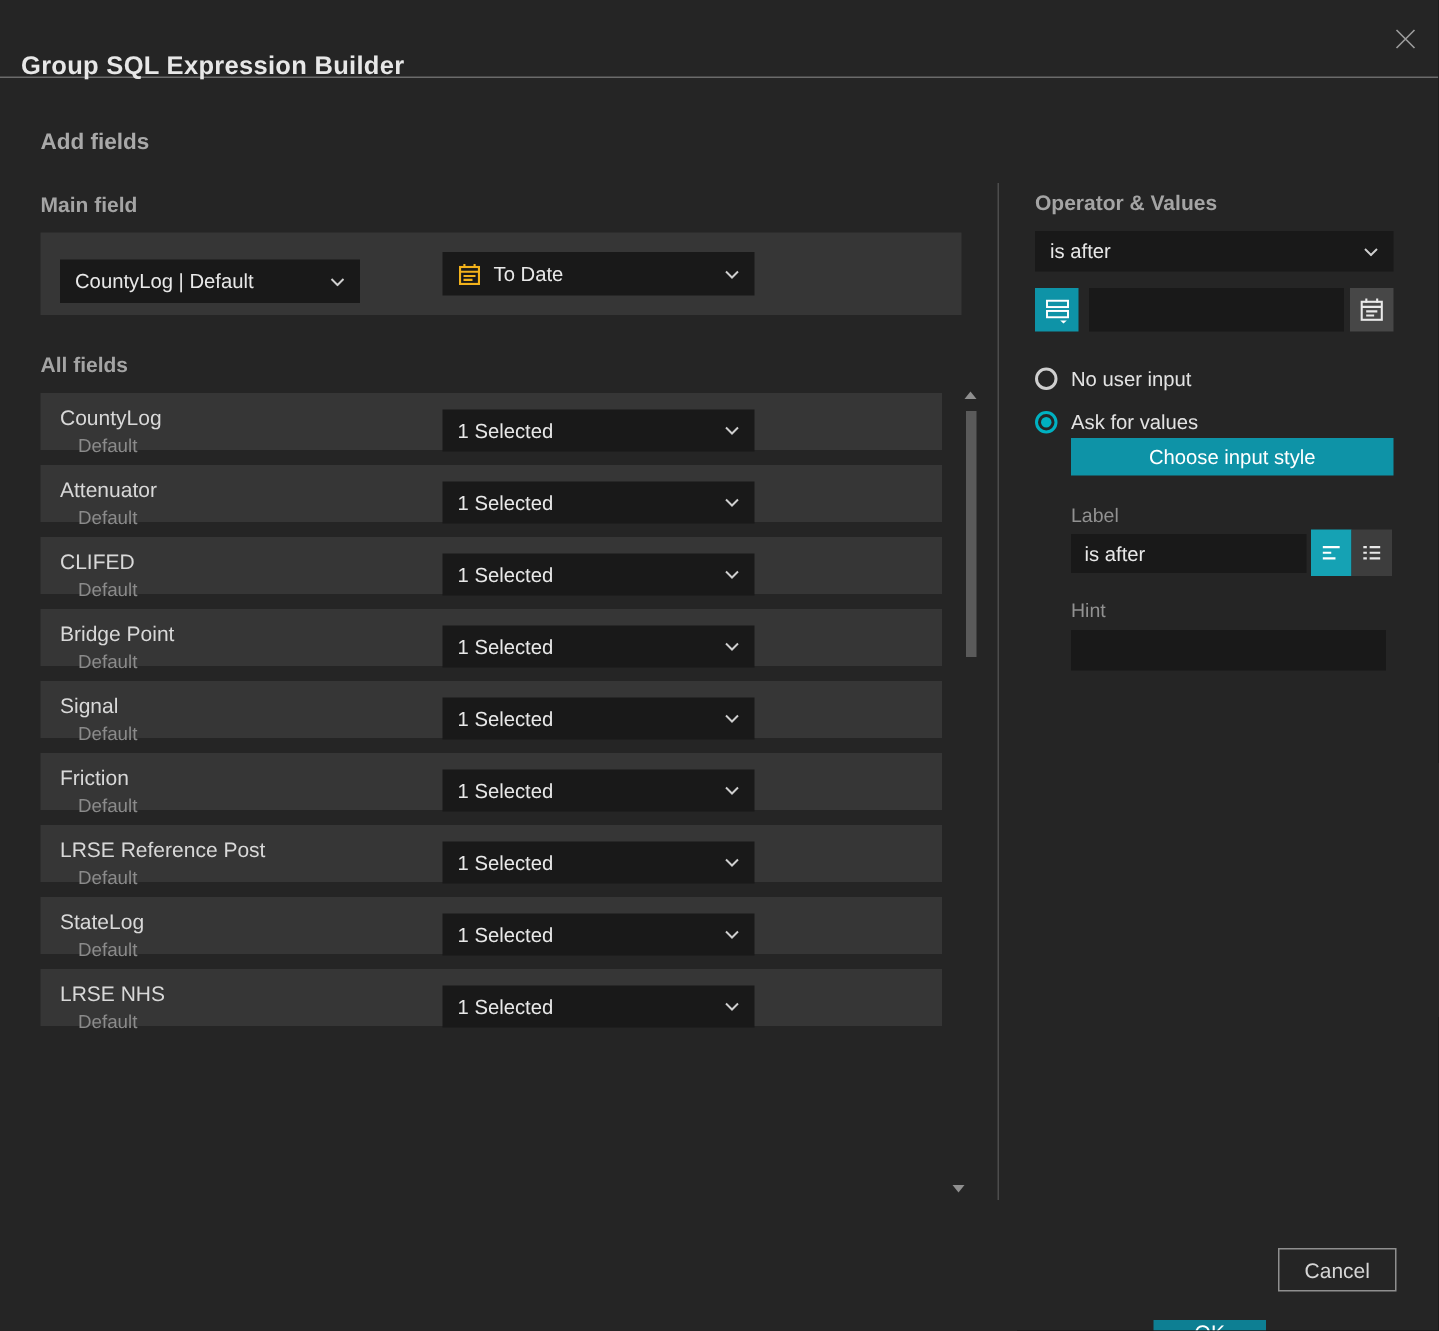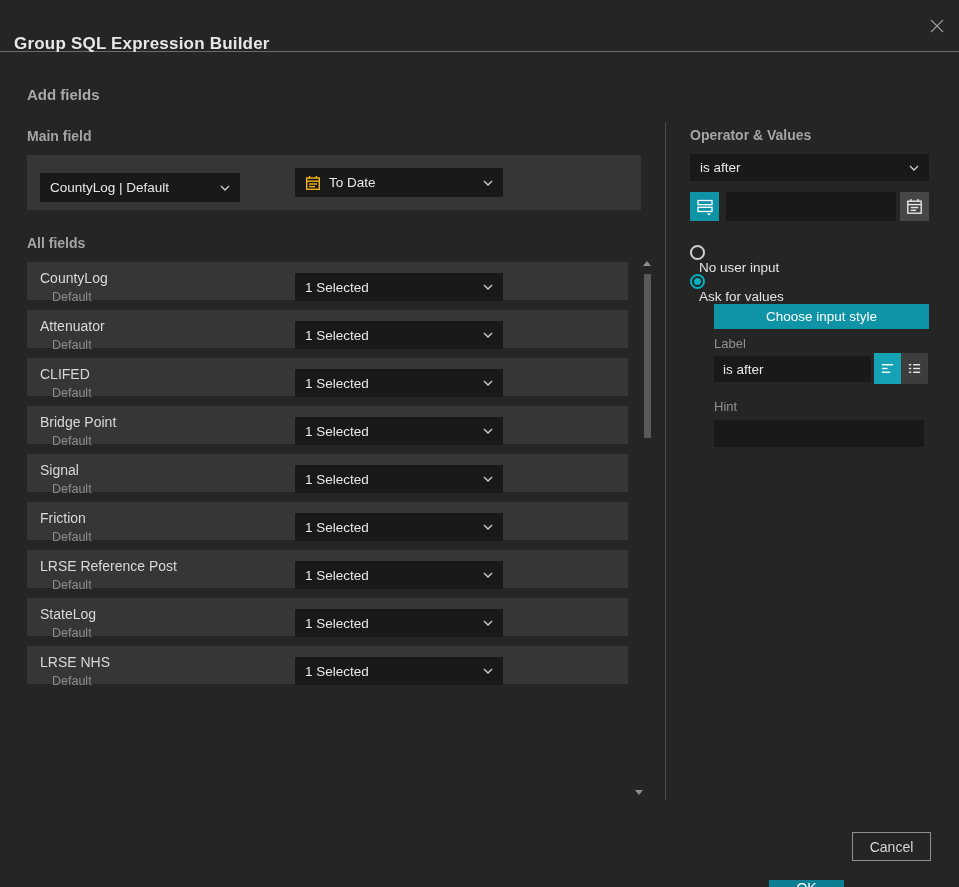--- a/index.html
+++ b/index.html
@@ -42,27 +42,27 @@
   .sb-down{position:absolute;left:635px;top:790px;width:0;height:0;border-left:4px solid transparent;border-right:4px solid transparent;border-top:5px solid #8f8f8f;cursor:pointer;}
 
   
   .vdivider{position:absolute;left:665px;top:122px;width:1px;height:678px;background:#4c4c4c;}
   .dd-operator{position:absolute;left:690px;top:154px;width:239px;height:27px;}
   .sq-btn{position:absolute;width:29px;height:29px;border:none;display:flex;align-items:center;justify-content:center;cursor:pointer;padding:0;}
   .btn-vlist{left:690px;top:192px;background:var(--teal-bright);}
   .btn-cal{left:900px;top:192px;background:#474747;}
   .value-input{position:absolute;left:726px;top:192px;width:170px;height:29px;background:var(--input-bg);border:none;color:#e8e8e8;font-size:13.5px;padding:0 8px;font-family:inherit;}
 
-  .radio-row{position:absolute;left:690px;display:flex;align-items:flex-start;cursor:pointer;flex-direction:column;}
+  .radio-row{position:absolute;left:690px;display:flex;align-items:flex-end;cursor:pointer;}
   .radio{width:15px;height:15px;border-radius:50%;border:2px solid #cfcfcf;background:transparent;flex:0 0 auto;}
   .radio.sel{border-color:var(--radio-teal);display:flex;align-items:center;justify-content:center;}
   .radio.sel::after{content:"";width:7px;height:7px;border-radius:50%;background:var(--radio-teal);}
   .radio-label{margin-left:9px;font-size:13.5px;color:#e3e3e3;}
 
-  .choose-btn{position:absolute;left:714px;top:304px;width:215px;height:25px;background:var(--teal-bright);border:none;color:#fff;font-size:13.5px;cursor:pointer;font-family:inherit;}
+  .choose-btn{position:absolute;left:714px;top:292px;width:215px;height:25px;background:var(--teal-bright);border:none;color:#fff;font-size:13.5px;cursor:pointer;font-family:inherit;}
   .lbl{position:absolute;font-size:13px;color:#919191;}
   .label-input{position:absolute;left:714px;top:356px;width:157px;height:26px;background:var(--input-bg);border:none;color:#e8e8e8;font-size:13.5px;padding:0 9px;font-family:inherit;}
   .seg{position:absolute;left:874px;top:353px;display:flex;}
   .seg button{width:27px;height:31px;border:none;display:flex;align-items:center;justify-content:center;cursor:pointer;padding:0;}
   .seg .active{background:var(--teal-icon);}
   .seg .inactive{background:#3d3d3d;}
   .hint-input{position:absolute;left:714px;top:420px;width:210px;height:27px;background:var(--input-bg);border:none;color:#e8e8e8;font-size:13.5px;padding:0 9px;font-family:inherit;}
 
   
   .ok-btn{position:absolute;left:769px;top:832px;width:75px;height:15px;background:var(--teal);border:none;color:#fff;font-size:14px;cursor:pointer;font-family:inherit;margin-top:48px;}

